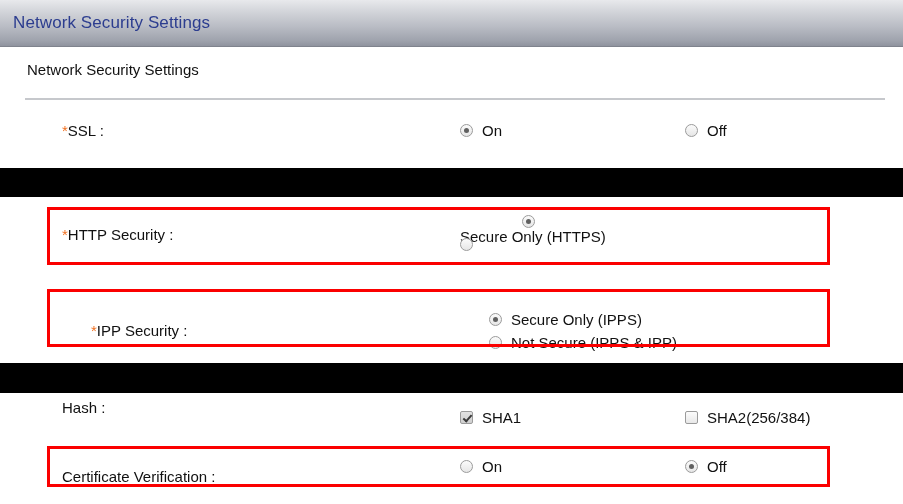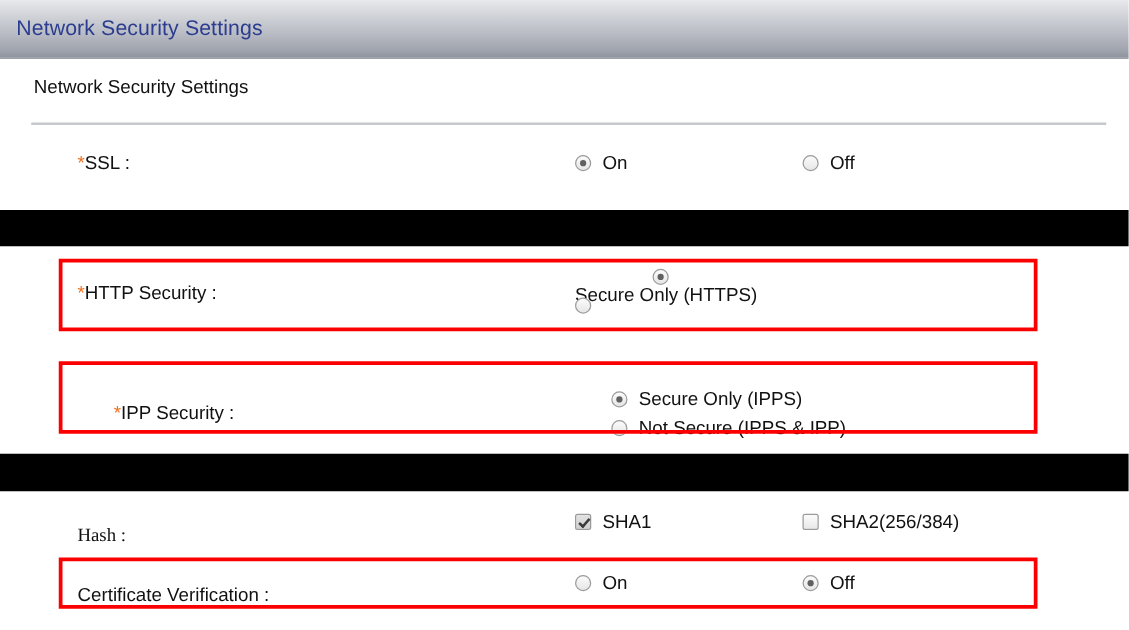--- a/index.html
+++ b/index.html
@@ -99,21 +99,21 @@
   
   .opt {
     position: absolute;
     font-size: 15px;
     color: #111111;
     white-space: nowrap;
     display: flex;
     align-items: center;
   }
   .opt-col-a { left: 460px; text-align: center; }
-  .opt-col-b { left: 642px; }
+  .opt-col-b { left: 685px; }
 
   
   .radio {
     display: inline-block;
     width: 13px;
     height: 13px;
     border-radius: 50%;
     border: 1px solid #9b9b9b;
     background: linear-gradient(to bottom, #fbfbfb 0%, #e6e6e6 100%);
     box-sizing: border-box;
@@ -220,21 +220,21 @@
     <div class="opt opt-col-a" style="top:33px;">
       <span class="radio"></span>
       <span>Not Secure (IPPS &amp; IPP)</span>
     </div>
   </div>
   <div class="redbox" style="top:242px;height:58px;"></div>
 
   <div class="band band-2"></div>
 
   <div class="row" style="top:350px;height:45px;">
-    <div class="row-label" style="top:24px;font-family:Liberation Serif, serif;"><span class="req"></span><span>Hash :</span></div>
+    <div class="row-label" style="top:2px;"><span class="req"></span><span>Hash :</span></div>
 
     <div class="opt opt-col-a" style="top:12px;">
       <span class="checkbox checked"></span>
       <span>SHA1</span>
     </div>
     <div class="opt opt-col-b" style="top:12px;">
       <span class="checkbox"></span>
       <span>SHA2(256/384)</span>
     </div>
   </div>

